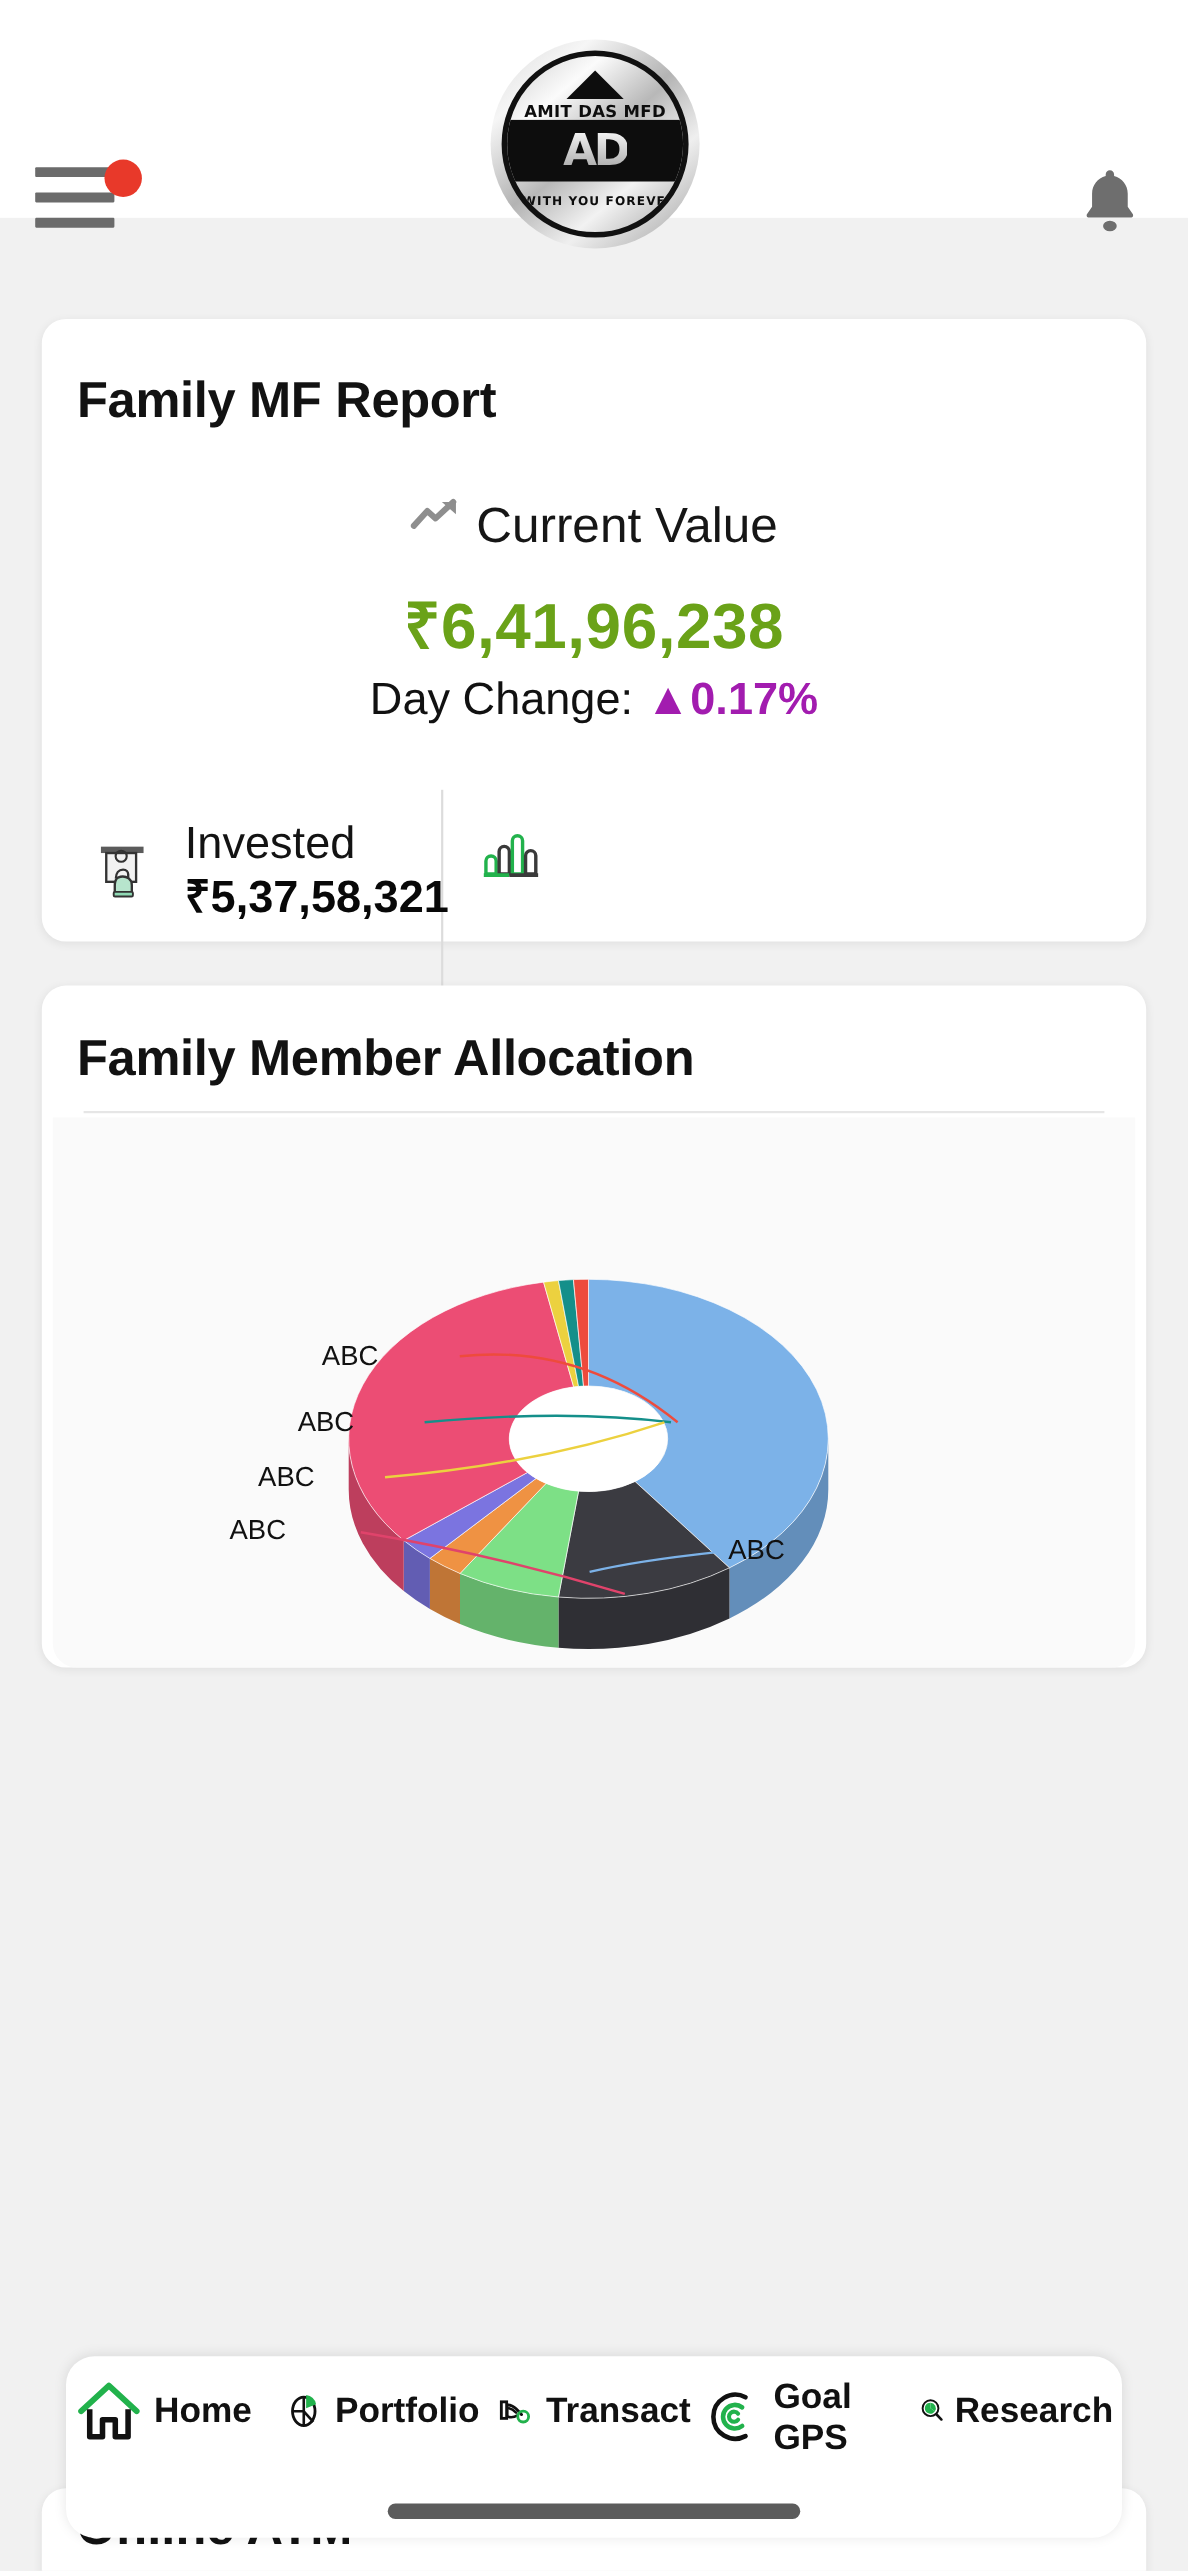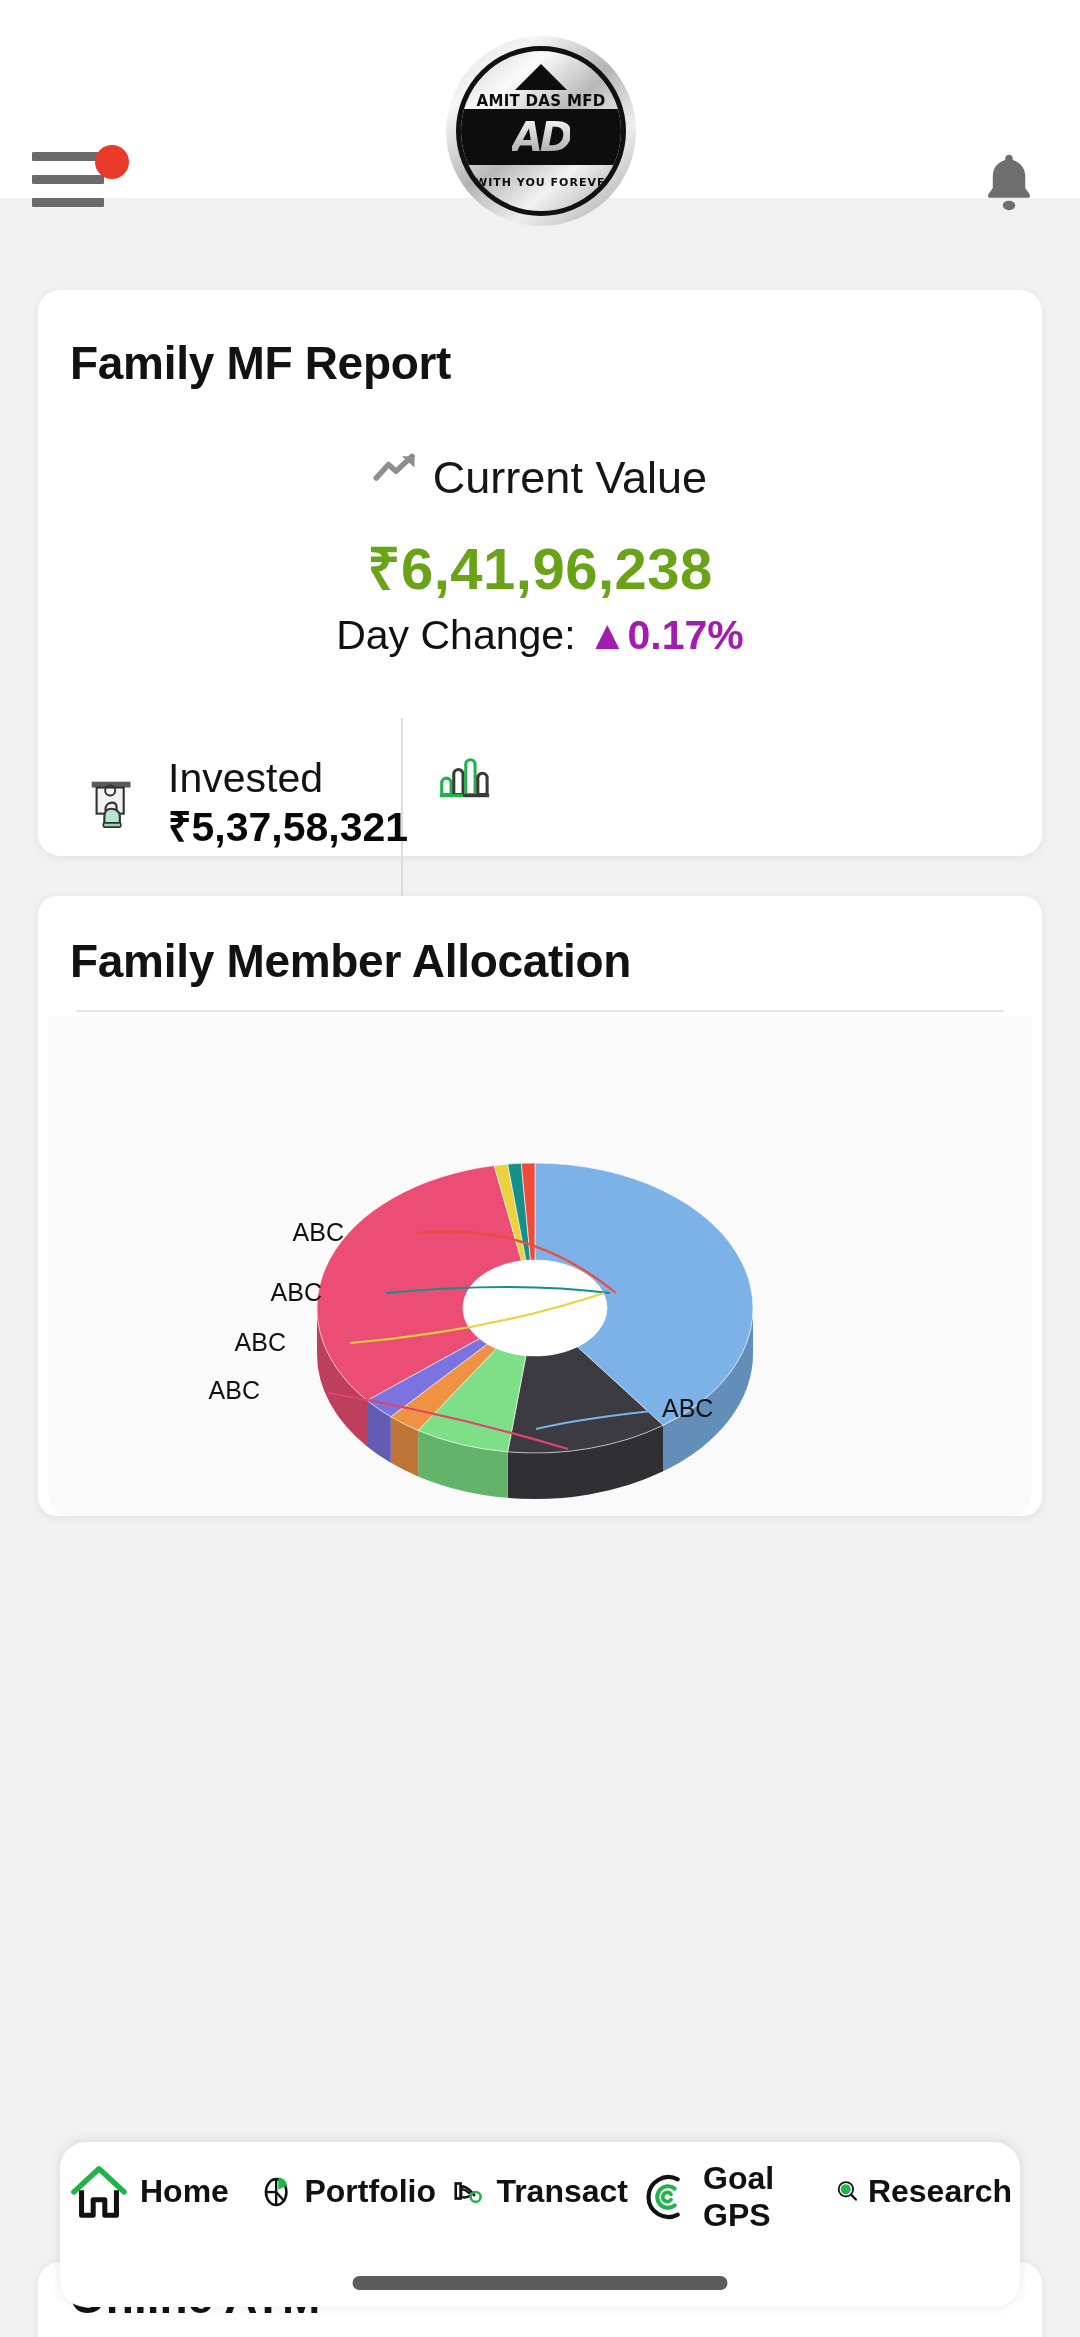--- a/index.html
+++ b/index.html
@@ -67,21 +67,21 @@
     border:5px solid #111;
     background:linear-gradient(140deg,#cfcfcf 0%,#fbfbfb 25%,#b8b8b8 50%,#f2f2f2 72%,#a6a6a6 100%);
     position:relative; overflow:hidden;
   }
   .logo-band{
     position:absolute; left:0; top:58px; width:100%; height:56px; background:#0d0d0d;
     display:flex; align-items:center; justify-content:center;
   }
   .logo-ad{
     font-family:"DejaVu Sans", sans-serif;
-    font-size:40px; font-weight:700; font-style:italic;
+    font-size:40px; font-weight:700; 
     letter-spacing:-3px;
     background:linear-gradient(180deg,#ffffff,#9e9e9e);
     -webkit-background-clip:text; background-clip:text; color:transparent;
   }
   .logo-star{
     position:absolute; left:50%; top:13px; transform:translateX(-50%);
     width:0;height:0; border-left:26px solid transparent; border-right:26px solid transparent;
     border-bottom:26px solid #0d0d0d;
   }
   .logo-top-txt{
@@ -135,27 +135,27 @@
   .statgrid{
     position:absolute; left:38px; top:428px; width:928px; height:400px;
   }
   .vdiv{ position:absolute; left:325px; top:0; width:2px; height:372px; background:#dcdcdc; }
   .hdiv{ position:absolute; left:0; top:186px; width:928px; height:2px; background:#dcdcdc; }
   .stat{ position:absolute; display:flex; align-items:center; gap:22px; }
   .stat-ic{ width:62px; height:62px; flex:none; }
   .stat-txt{ display:flex; flex-direction:column; gap:8px; }
   .stat-label{ font-size:41px; color:#131313; line-height:1; }
   .stat-val{ font-size:41px; font-weight:700; color:#080808; line-height:1; }
-  #st0{ left:8px;  top:40px; }
+  #st0{ left:8px;  top:28px; }
   #st1{ left:358px;top:28px; }
   #st2{ left:8px;  top:218px; }
   #st3{ left:358px;top:218px; }
 
   
-  #alloccard{ left:38px; top:896px; width:1004px; height:620px;border-radius:19px; }
+  #alloccard{ left:38px; top:896px; width:1004px; height:620px; }
   .alloc-title{
     position:absolute; left:32px; top:38px;
     font-size:46px; font-weight:700; color:#121212; letter-spacing:-0.3px;
   }
   .alloc-sep{ position:absolute; left:38px; top:114px; width:928px; height:2px; background:#e6e6e6; }
   .chartwrap{
     position:absolute; left:10px; top:120px; width:984px; height:500px;
     background:#fafafa; border-radius:0 0 22px 22px; overflow:hidden;
   }
   .chartwrap svg{ display:block; width:984px; height:500px; }

